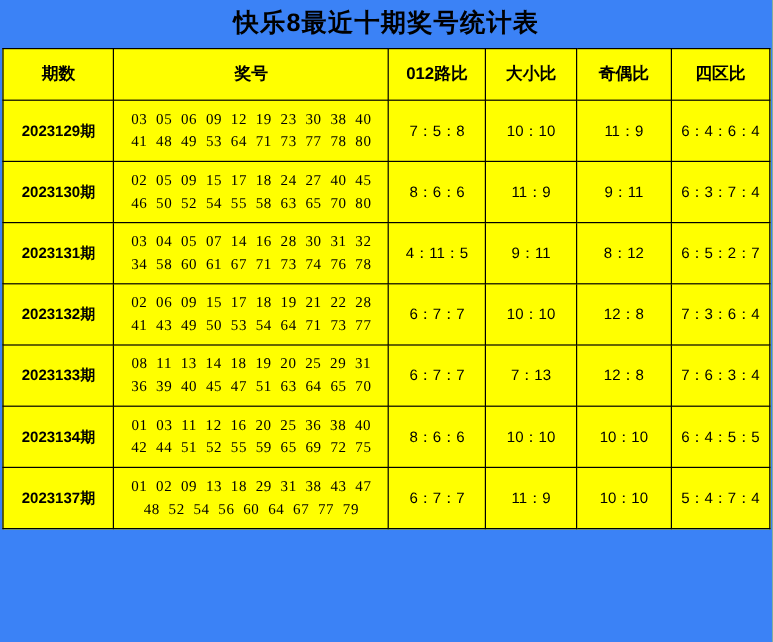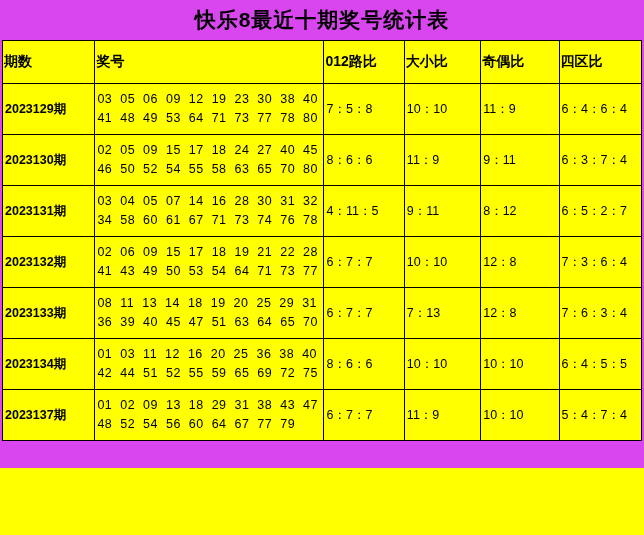--- a/index.html
+++ b/index.html
@@ -8,44 +8,44 @@
   }
   body {
     width: 644px;
     height: 535px;
     background: #ffff00;
     font-family: "Liberation Sans", sans-serif;
     overflow: hidden;
   }
   .page {
     width: 644px;
-    height: 468px;
+    height: 535px;
     position: relative;
-    background: #d946ef;
+    background: #3b82f6;
     box-sizing: border-box;
   }
   .title {
     text-align: center;
     font-size: 21px;
     font-weight: bold;
     color: #000;
     letter-spacing: 1px;
     padding: 8px 0 9px 0;
     line-height: 1.1;
   }
   table.lotto {
     border-collapse: collapse;
     width: 640px;
     margin: 0 2px;
     table-layout: fixed;
     background: #ffff00;
   }
   table.lotto th, table.lotto td {
     border: 1px solid #000;
-    text-align: left;
+    text-align: center;
     vertical-align: middle;
     color: #000;
     background: #ffff00;
   }
   table.lotto th {
     font-size: 14px;
     font-weight: bold;
     height: 38px;
     padding: 2px 1px;
   }
@@ -59,21 +59,21 @@
   .col-r012  { width: 80px; }
   .col-bigs  { width: 76px; }
   .col-odd   { width: 78px; }
   .col-zone  { width: 82px; }
 
   td.issue {
     font-size: 13px;
     font-weight: bold;
   }
   td.nums {
-    font-family: Liberation Sans, sans-serif;
+    font-family: Liberation Serif, serif;
     font-size: 12.5px;
     line-height: 1.55;
     letter-spacing: 0.5px;
     white-space: pre;
     text-align: center;
   }
   td.stat {
     font-size: 13px;
     white-space: nowrap;
   }

